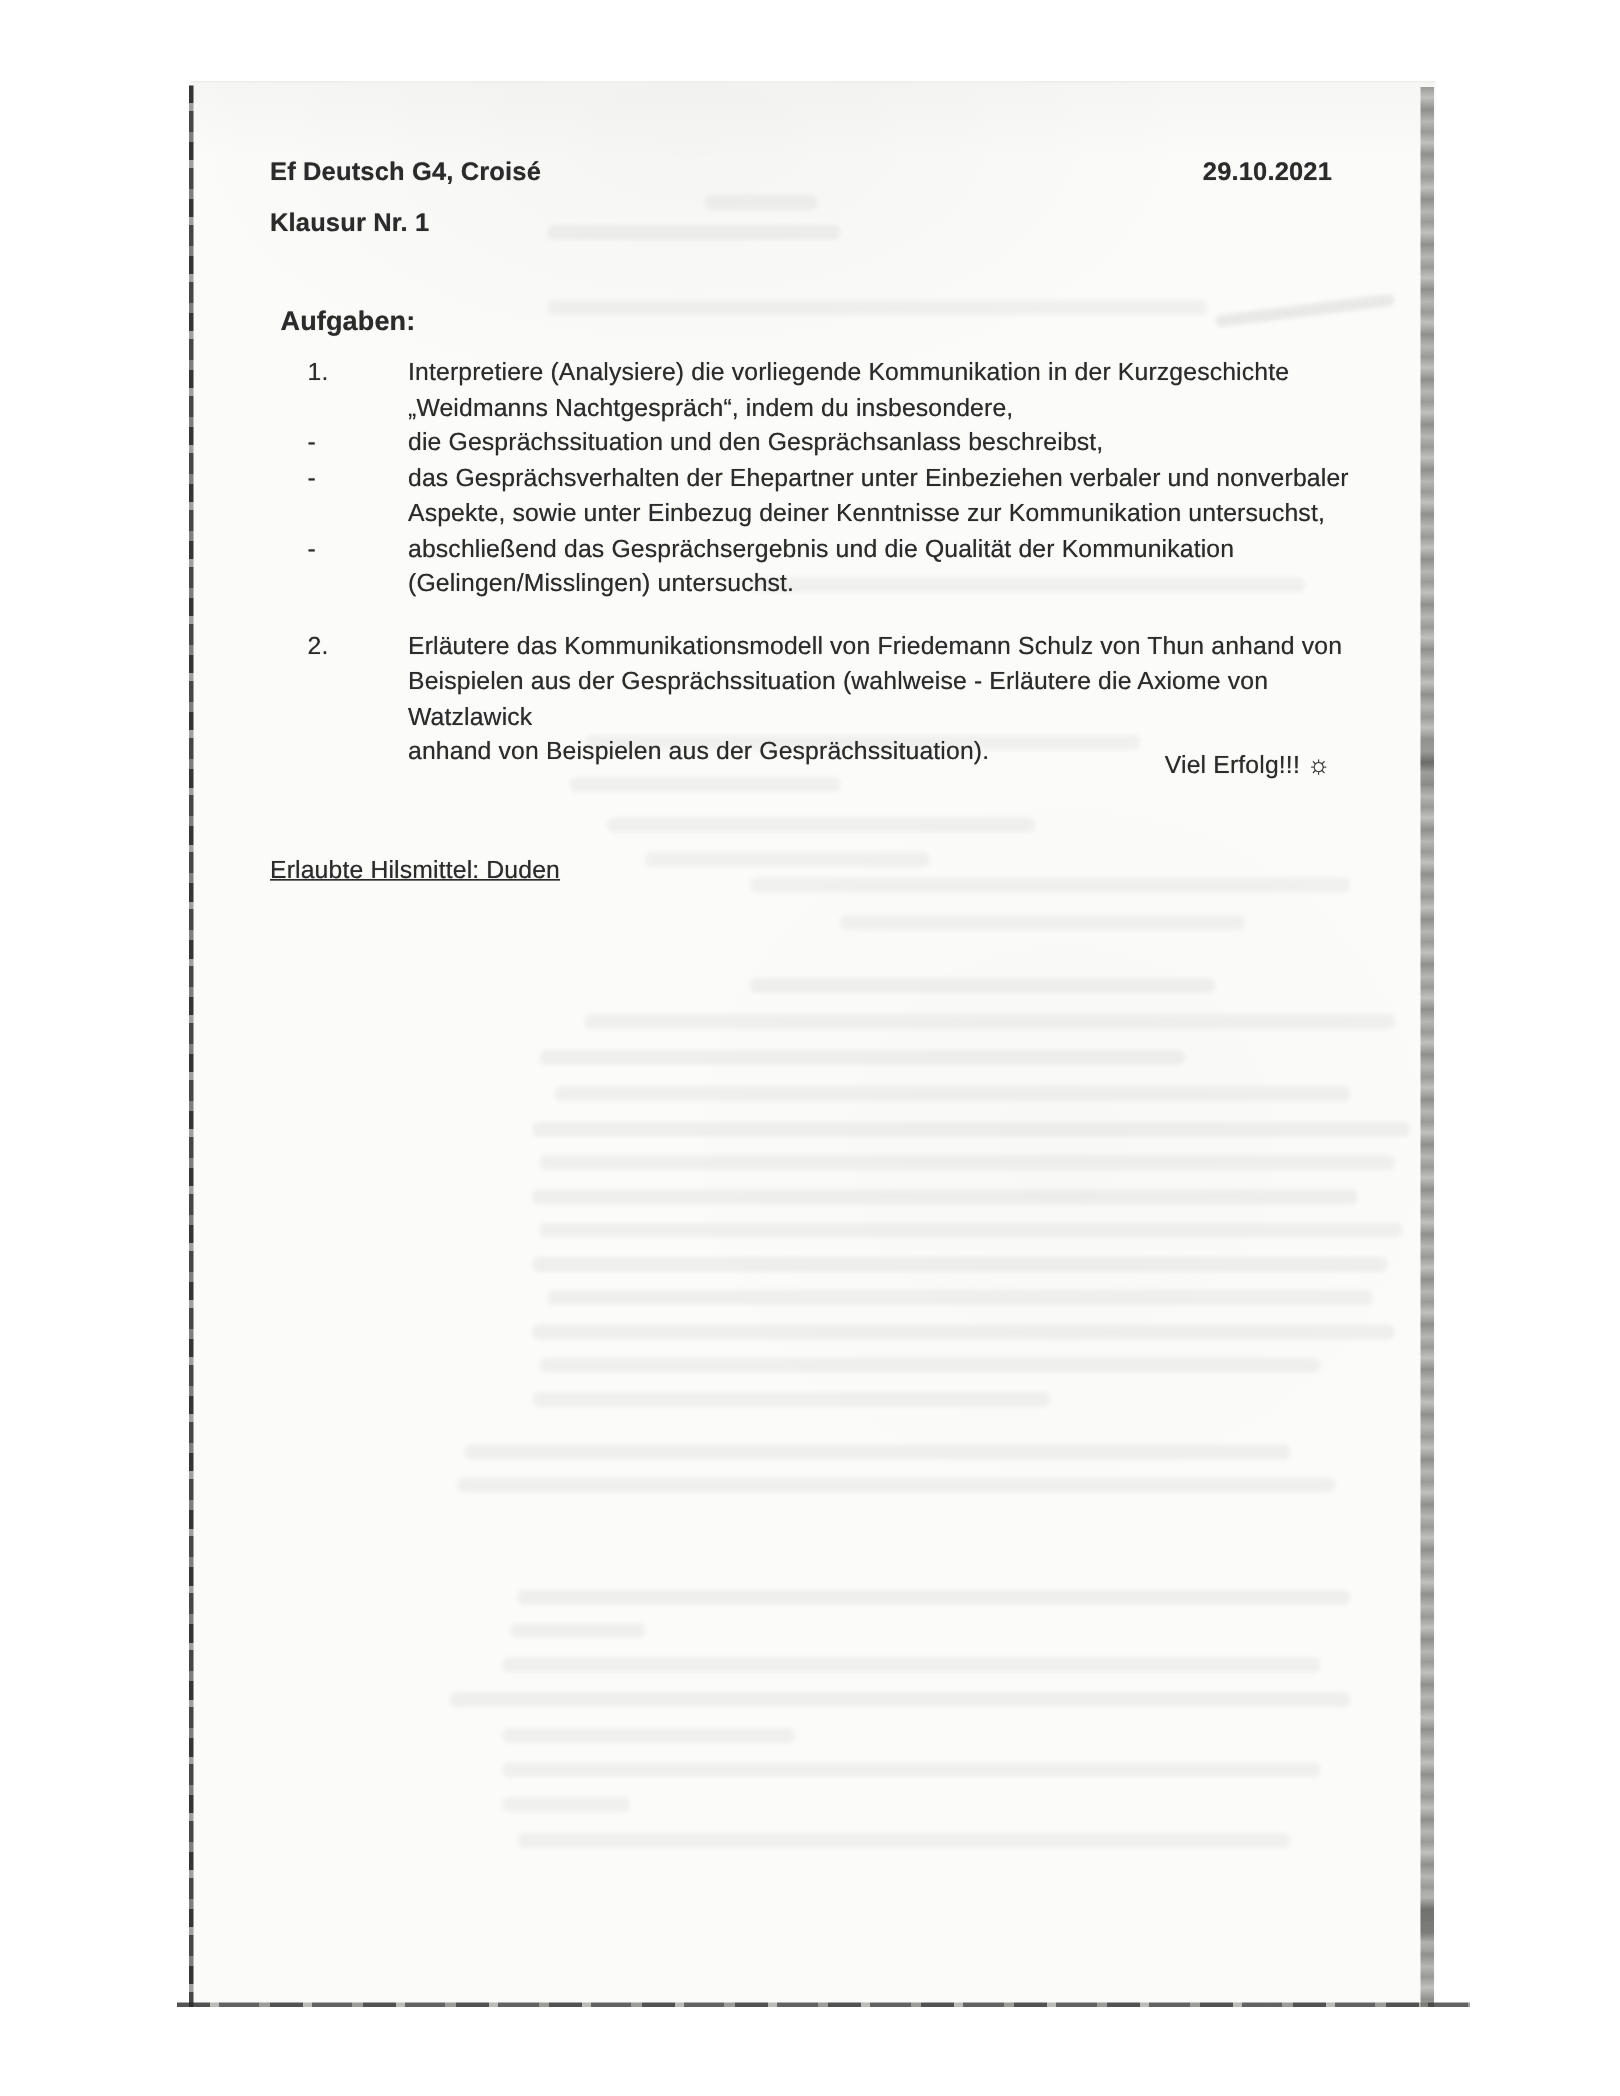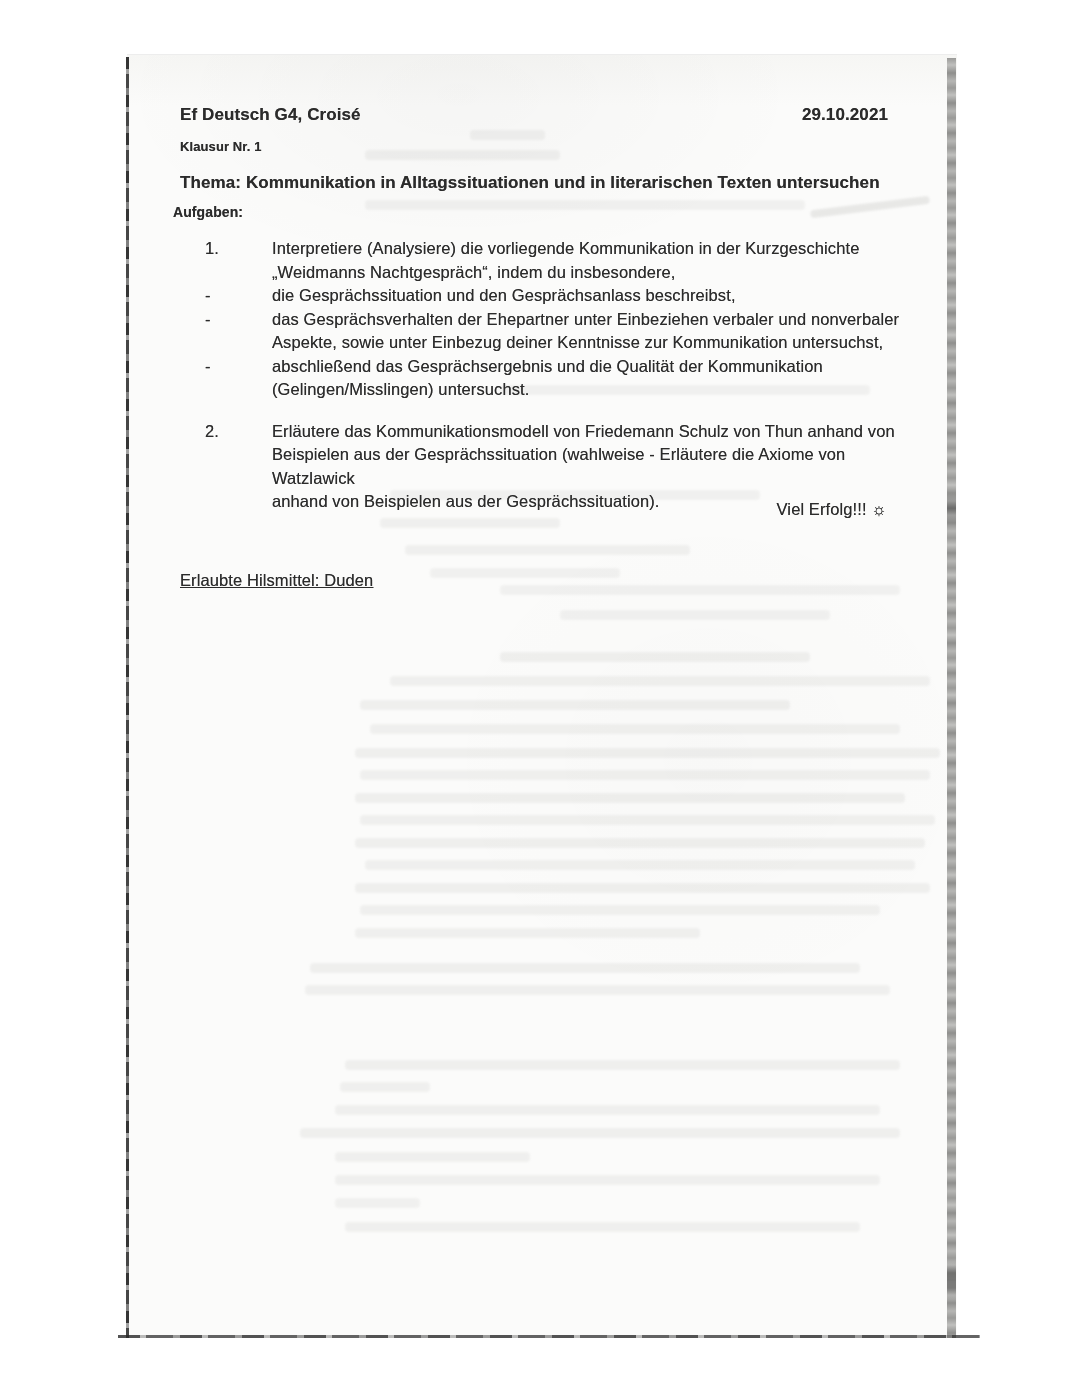--- a/index.html
+++ b/index.html
@@ -81,23 +81,23 @@
   .header-row {
     position: absolute;
     left: 53px;
     top: 50px;
     width: 708px;
     display: flex;
     justify-content: space-between;
     font-size: 17px;
     line-height: 20px;
   }
-  .line-klausur   { position: absolute; left: 53px; top: 84px;  font-size: 13px; }
+  .line-klausur   { position: absolute; left: 53px; top: 84px;  font-size: 17px; }
   .line-thema     { position: absolute; left: 53px; top: 118px; font-size: 17px; }
-  .line-aufgaben  { position: absolute; left: 46px; top: 149px; font-size: 14px; }
+  .line-aufgaben  { position: absolute; left: 60px; top: 149px; font-size: 18px; }
 
   .task-list {
     position: absolute;
     left: 78px;
     top: 182px;
     width: 700px;
     font-size: 16.5px;
     line-height: 23.5px;
   }
   .task-row { display: flex; }
@@ -189,21 +189,20 @@
       <div class="ghost-line scribble" style="top: 148px; left: 683px; width: 120px;"></div>
     </div>
 
   <div class="header-row doc-text bold">
     <span>Ef Deutsch G4, Croisé</span>
     <span>29.10.2021</span>
   </div>
 
   <div class="line-klausur doc-text bold">Klausur Nr. 1</div>
 
-  <div class="line-thema doc-text bold">Thema: Kommunikation in Alltagssituationen und in literarischen Texten untersuchen</div>
 
   <div class="line-aufgaben doc-text bold">Aufgaben:</div>
 
   <div class="task-list doc-text">
     <div class="task-row">
       <span class="task-marker">1.</span>
       <span class="task-text">Interpretiere (Analysiere) die vorliegende Kommunikation in der Kurzgeschichte
 „Weidmanns Nachtgespräch“, indem du insbesondere,</span>
     </div>
     <div class="task-row">

